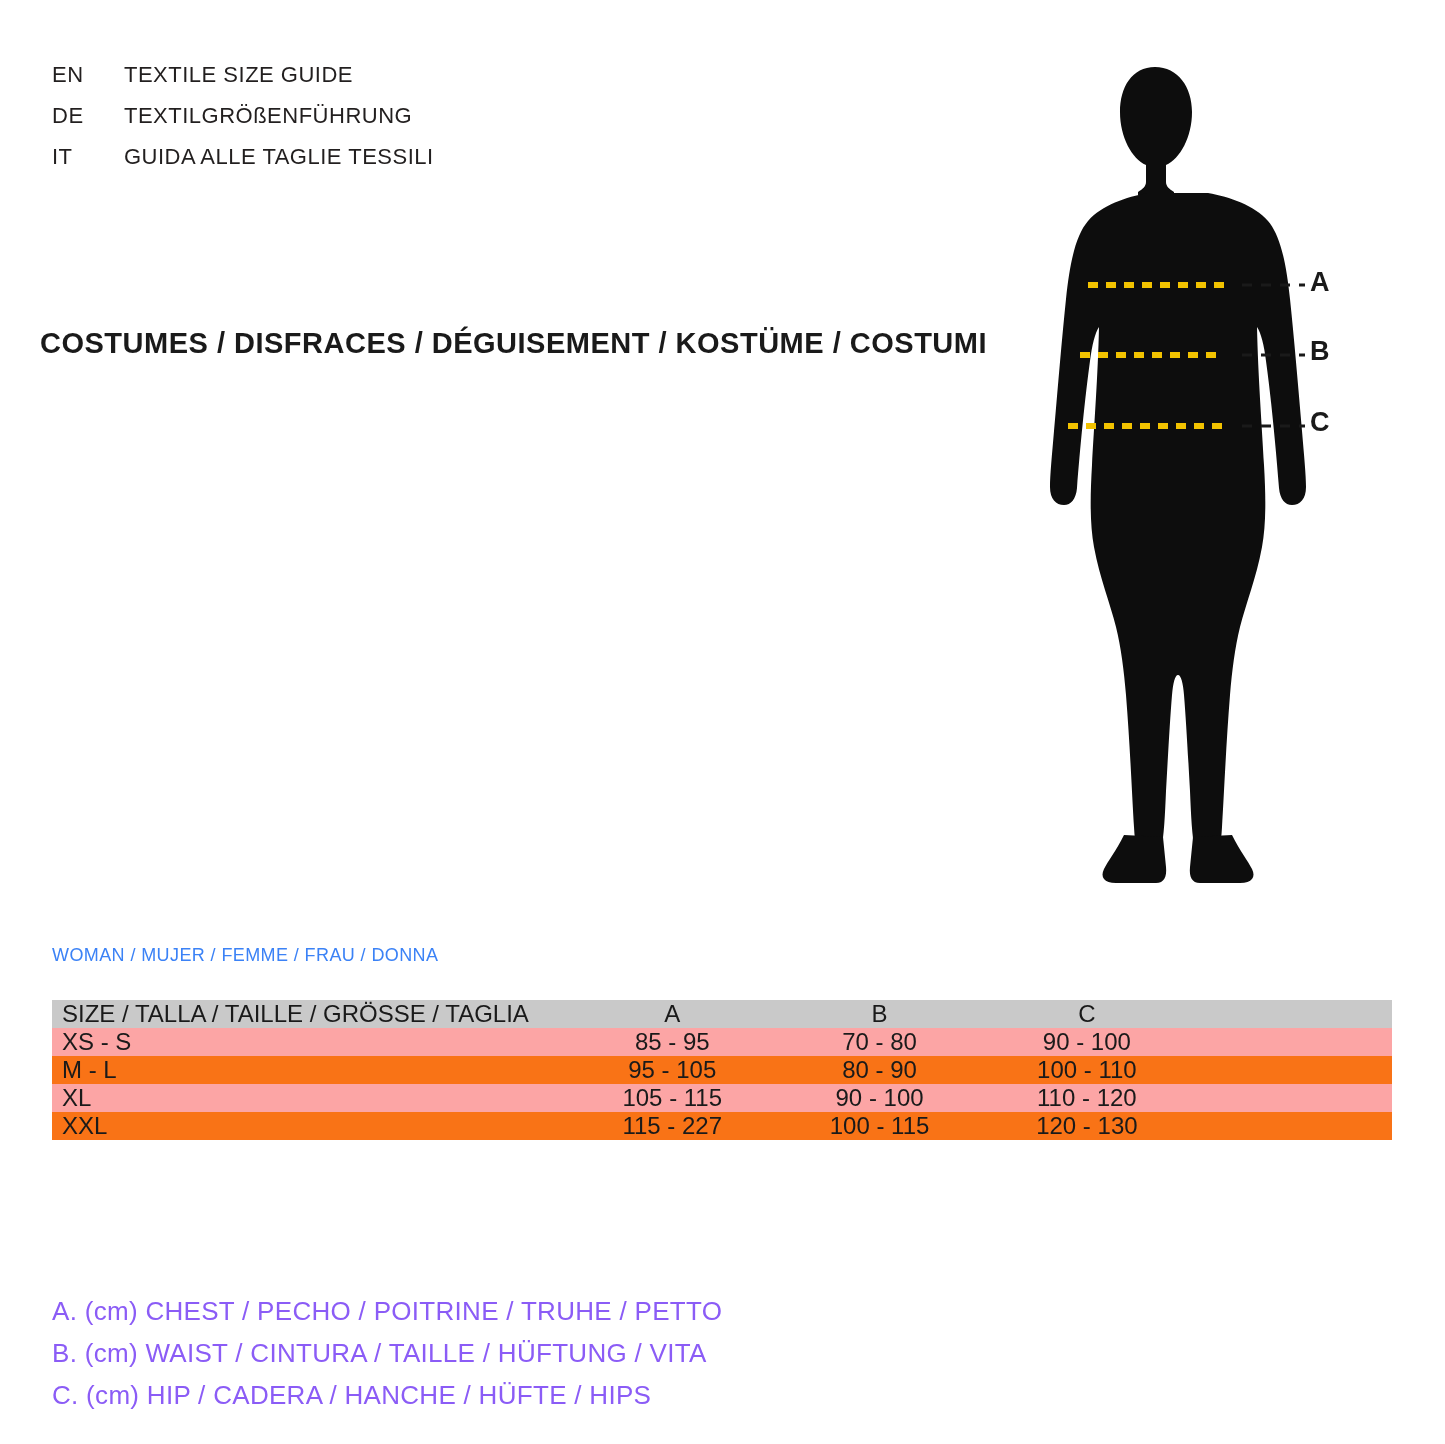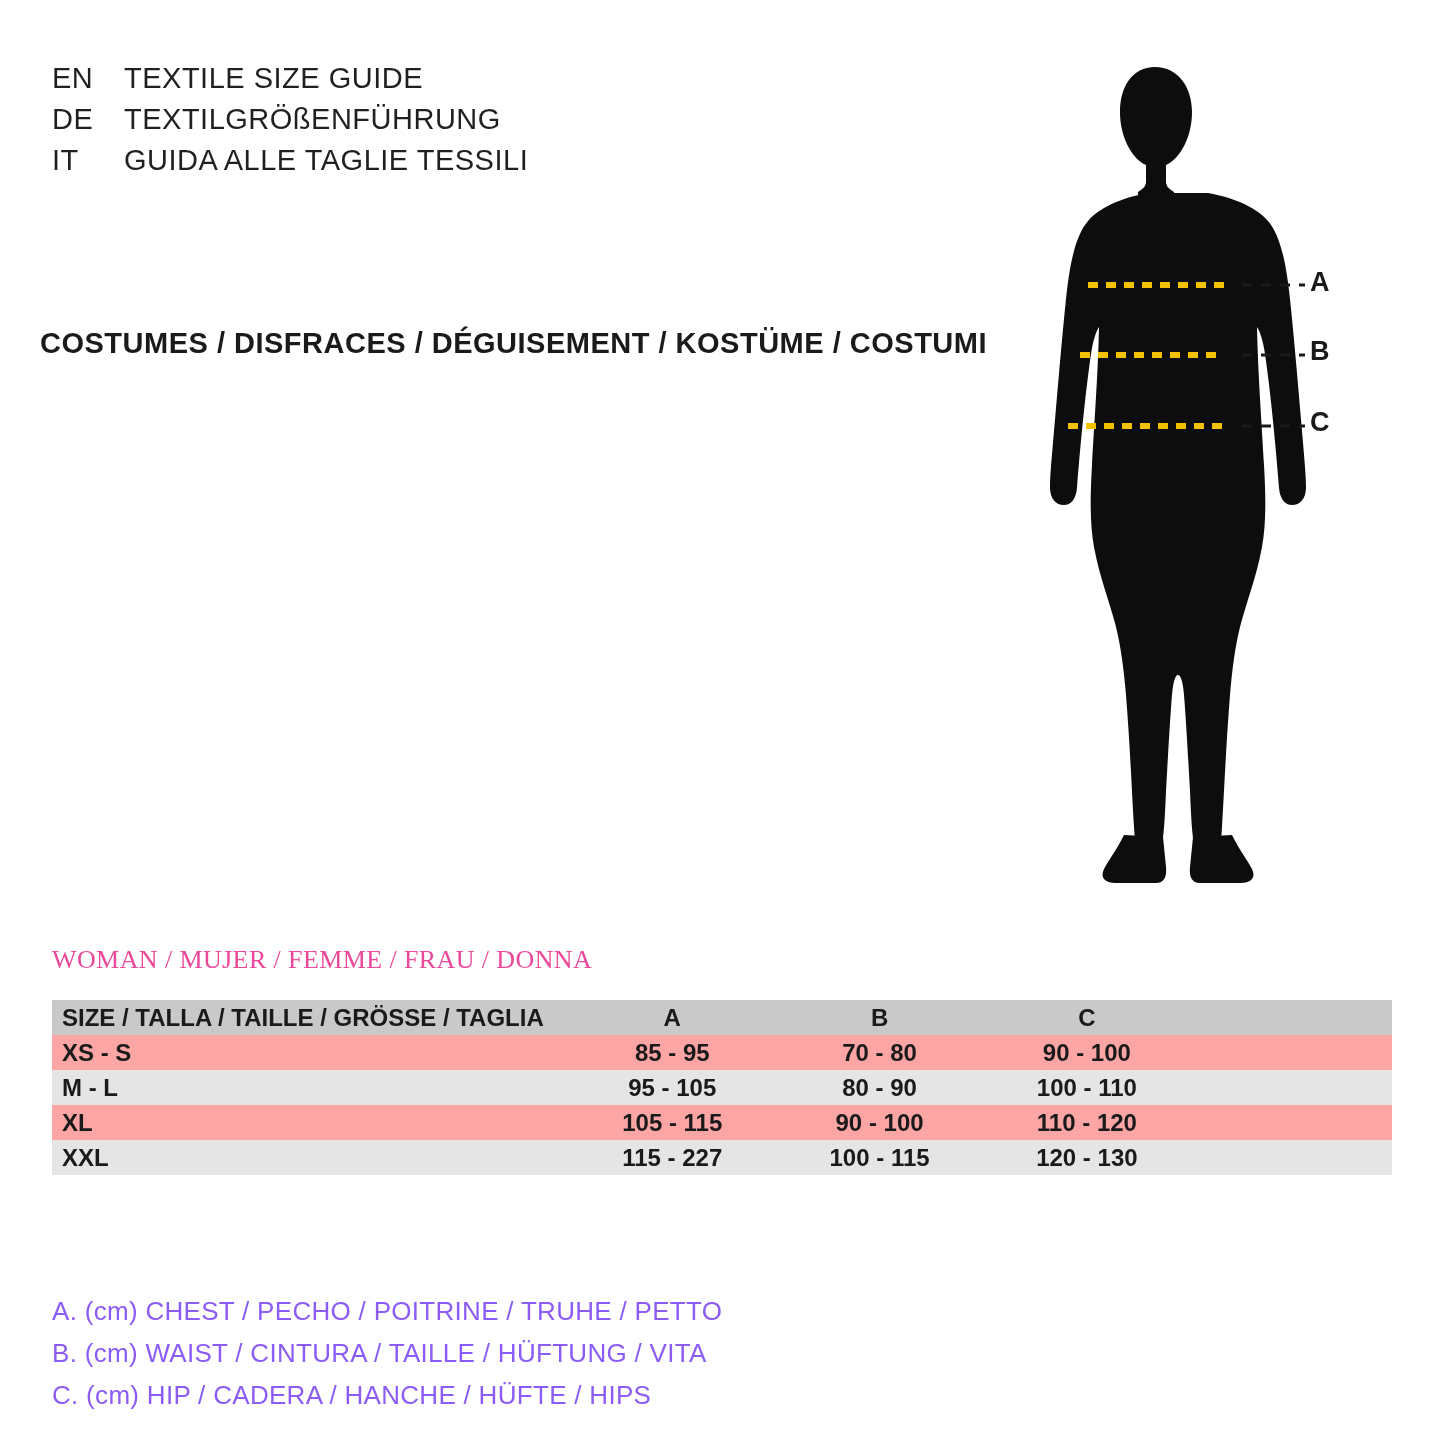--- a/index.html
+++ b/index.html
@@ -19,21 +19,21 @@
   
   .lang-block {
     position: absolute;
     left: 52px;
     top: 62px;
   }
   .lang-row {
     display: flex;
     align-items: baseline;
     height: 41px;
-    font-size: 29px;
+    font-size: 22px;
     letter-spacing: 0.5px;
     color: #221f1f;
   }
   .lang-code {
     width: 72px;
     flex: 0 0 72px;
   }
   .lang-text {
     white-space: nowrap;
   }
@@ -70,49 +70,48 @@
   }
   .marker-a { left: 290px; top: 212px; }
   .marker-b { left: 290px; top: 281px; }
   .marker-c { left: 290px; top: 352px; }
 
   
   .table-title {
     position: absolute;
     left: 52px;
     top: 945px;
-    font-size: 26px;
+    font-size: 18px;
     letter-spacing: 0.4px;
-    color: #ec4899;
-    font-family: Liberation Serif, serif;
+    color: #3b82f6;
   }
   table.size-table {
     position: absolute;
     left: 52px;
     top: 1000px;
     width: 1340px;
     border-collapse: collapse;
     font-size: 24px;
     color: #1a1a1a;
   }
   table.size-table th,
   table.size-table td {
     padding: 0;
-    height: 35px;
-    font-weight: bold;
+    height: 28px;
+    font-weight: normal;
     vertical-align: middle;
   }
   table.size-table thead tr {
     background: #c9c9c9;
   }
   table.size-table tbody tr.odd {
     background: #fca5a5;
   }
   table.size-table tbody tr.even {
-    background: #e5e5e5;
+    background: #f97316;
   }
   .c-size {
     text-align: left;
     padding-left: 10px !important;
     width: 600px;
   }
   .c-val {
     text-align: center;
     width: 246px;
   }

